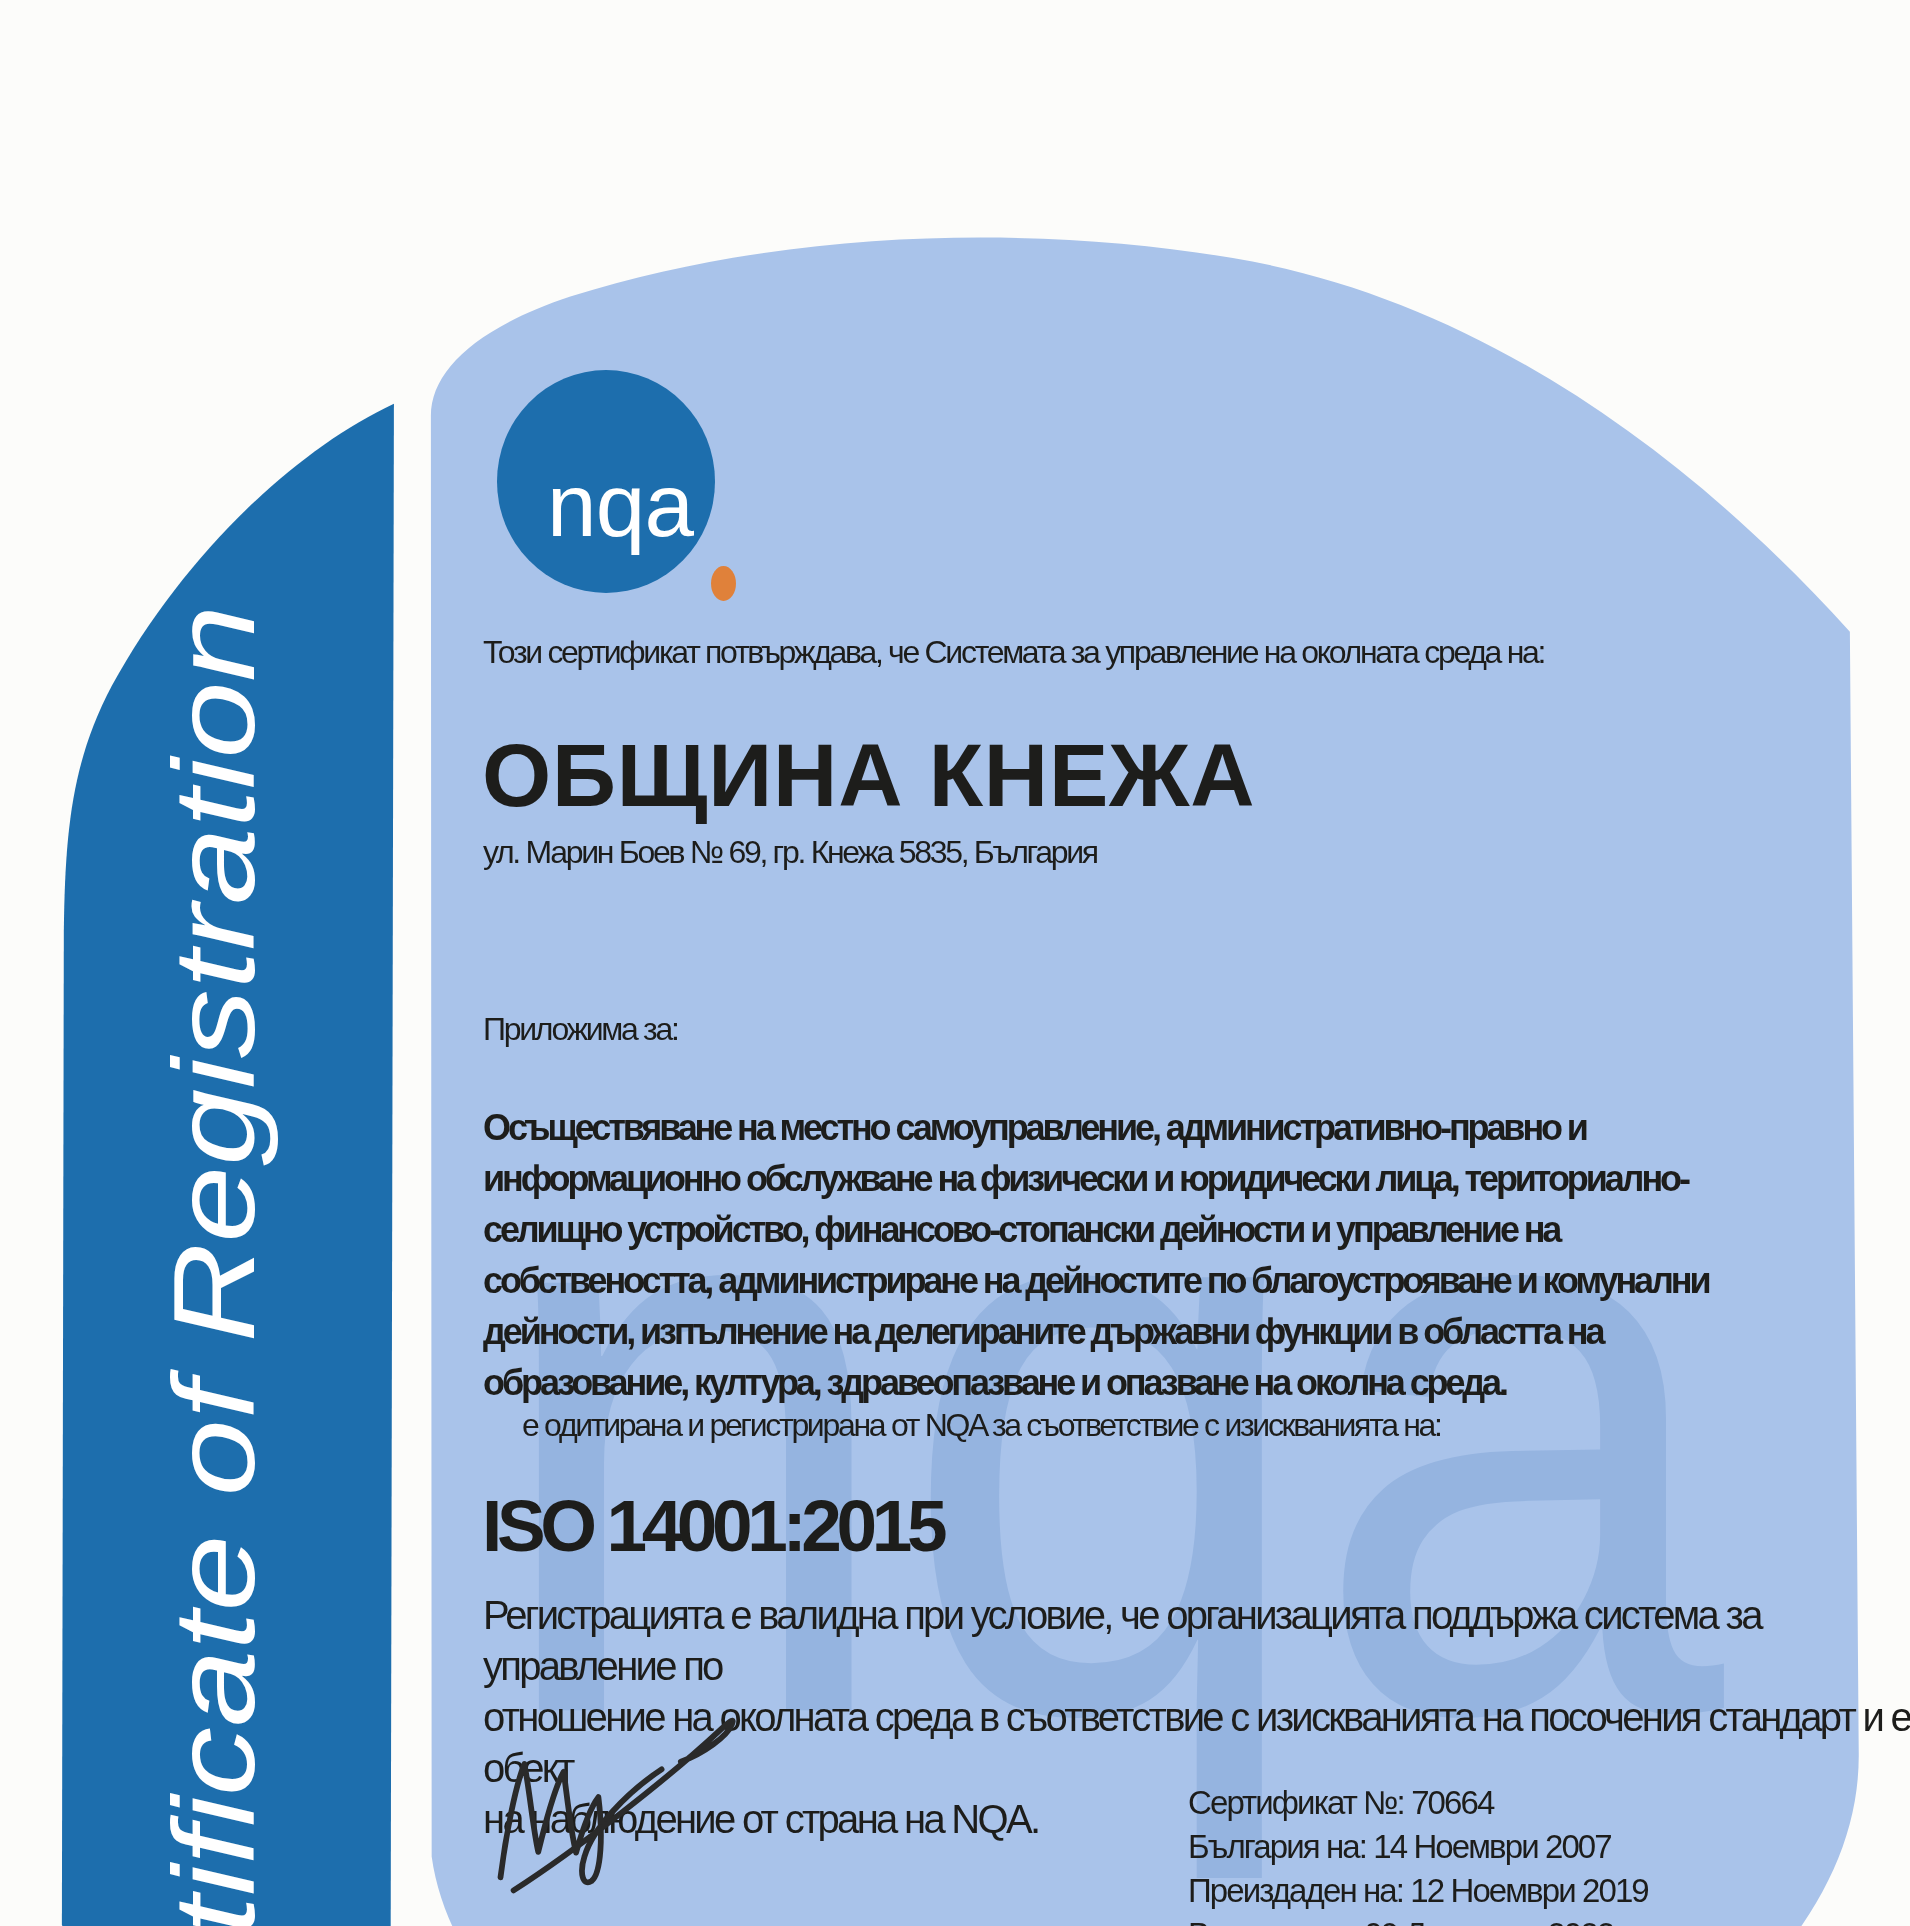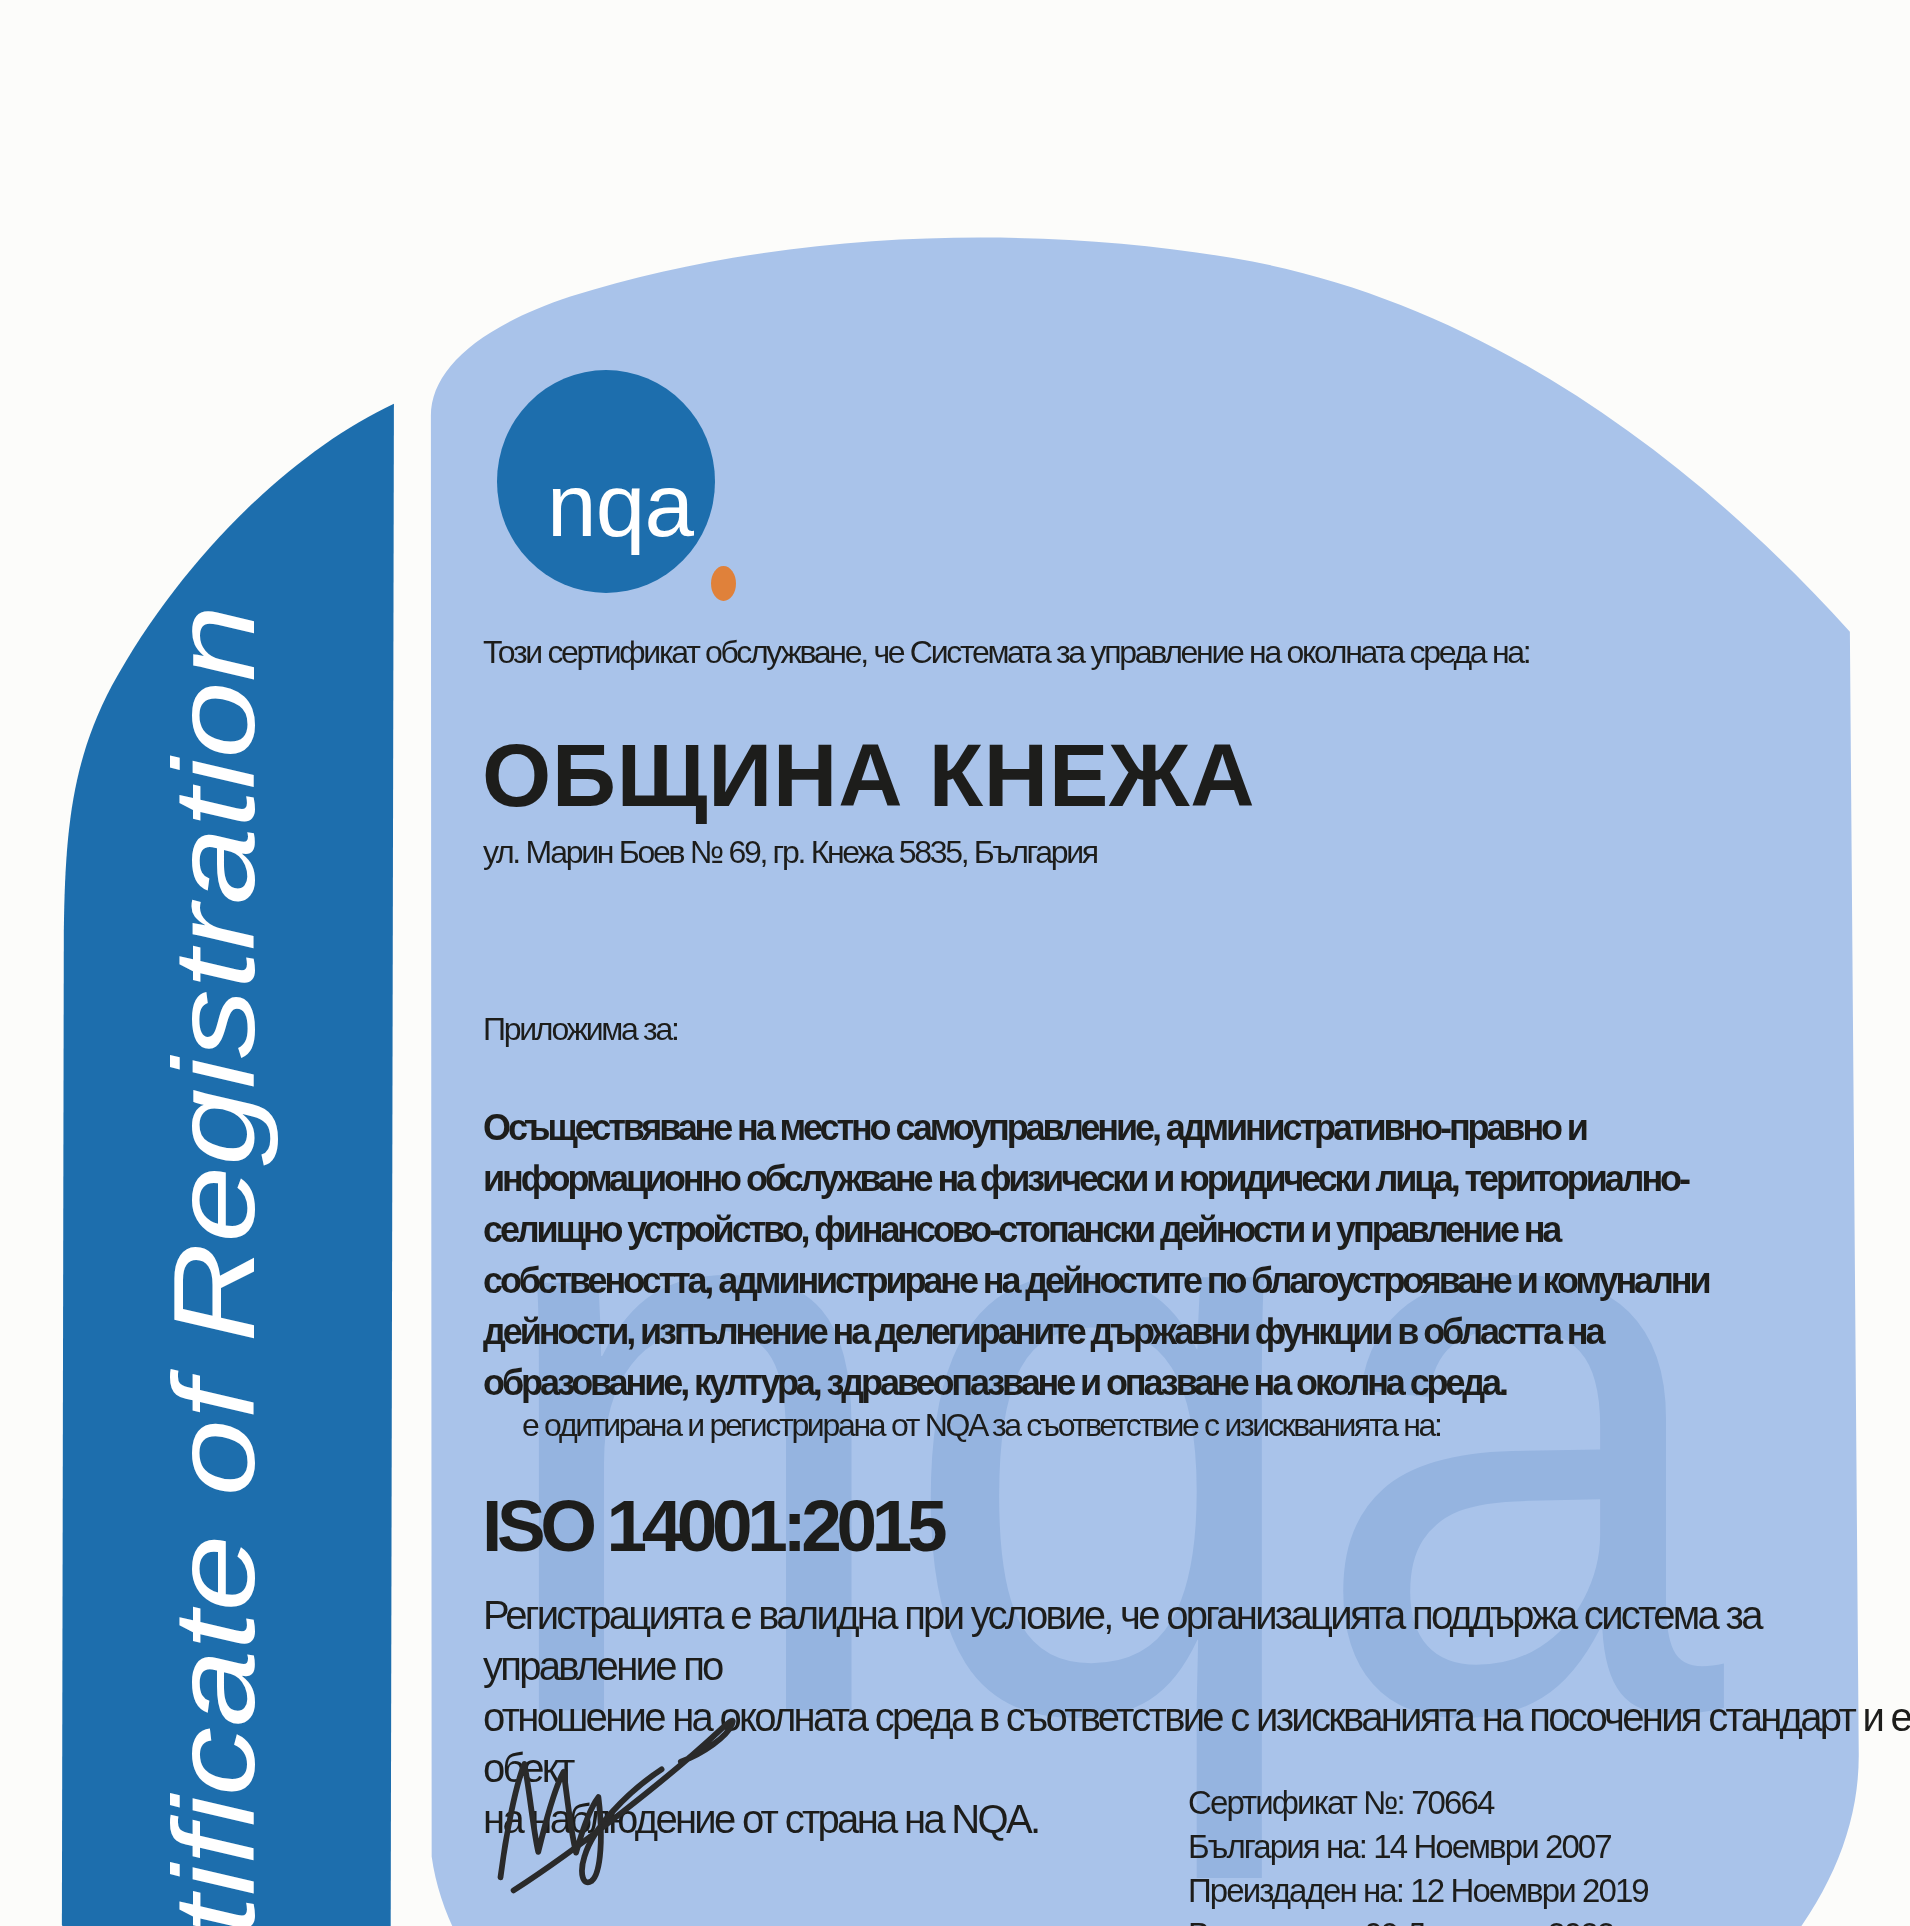--- a/index.html
+++ b/index.html
@@ -62,21 +62,21 @@
              Q380 5420 1012 5768
              Z"></path>
 
     <text transform="translate(660 5600) rotate(-90)" font-size="300" font-style="italic" fill="#ffffff" font-family="Liberation Sans, sans-serif" textLength="4030" lengthAdjust="spacingAndGlyphs">Certificate of Registration</text>
   </svg>
 
   <div class="fg logo-circle"></div>
   <div class="fg logo-text">nqa</div>
   <div class="fg logo-dot"></div>
 
-  <div class="fg bodytext" style="left:483px;top:632px;white-space:nowrap;">Този сертификат обслужване, че Системата за управление на околната среда на:</div>
+  <div class="fg bodytext" style="left:483px;top:632px;white-space:nowrap;">Този сертификат потвърждава, че Системата за управление на околната среда на:</div>
 
   <div class="fg org-name" style="left:482px;top:724px;">ОБЩИНА КНЕЖА</div>
   <div class="fg bodytext" style="left:483px;top:832px;white-space:nowrap;">ул. Марин Боев № 69, гр. Кнежа 5835, България</div>
 
   <div class="fg bodytext" style="left:483px;top:1009px;">Приложима за:</div>
 
   <div class="fg scope" style="left:483px;top:1102px;">Осъществяване на местно самоуправление, административно-правно и
 информационно обслужване на физически и юридически лица, териториално-
 селищно устройство, финансово-стопански дейности и управление на
 собствеността, администриране на дейностите по благоустрояване и комунални

